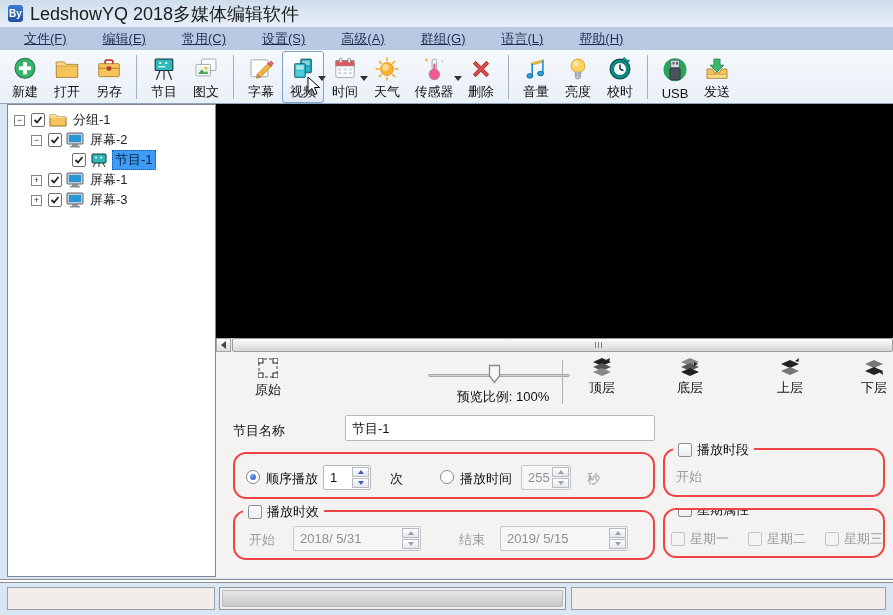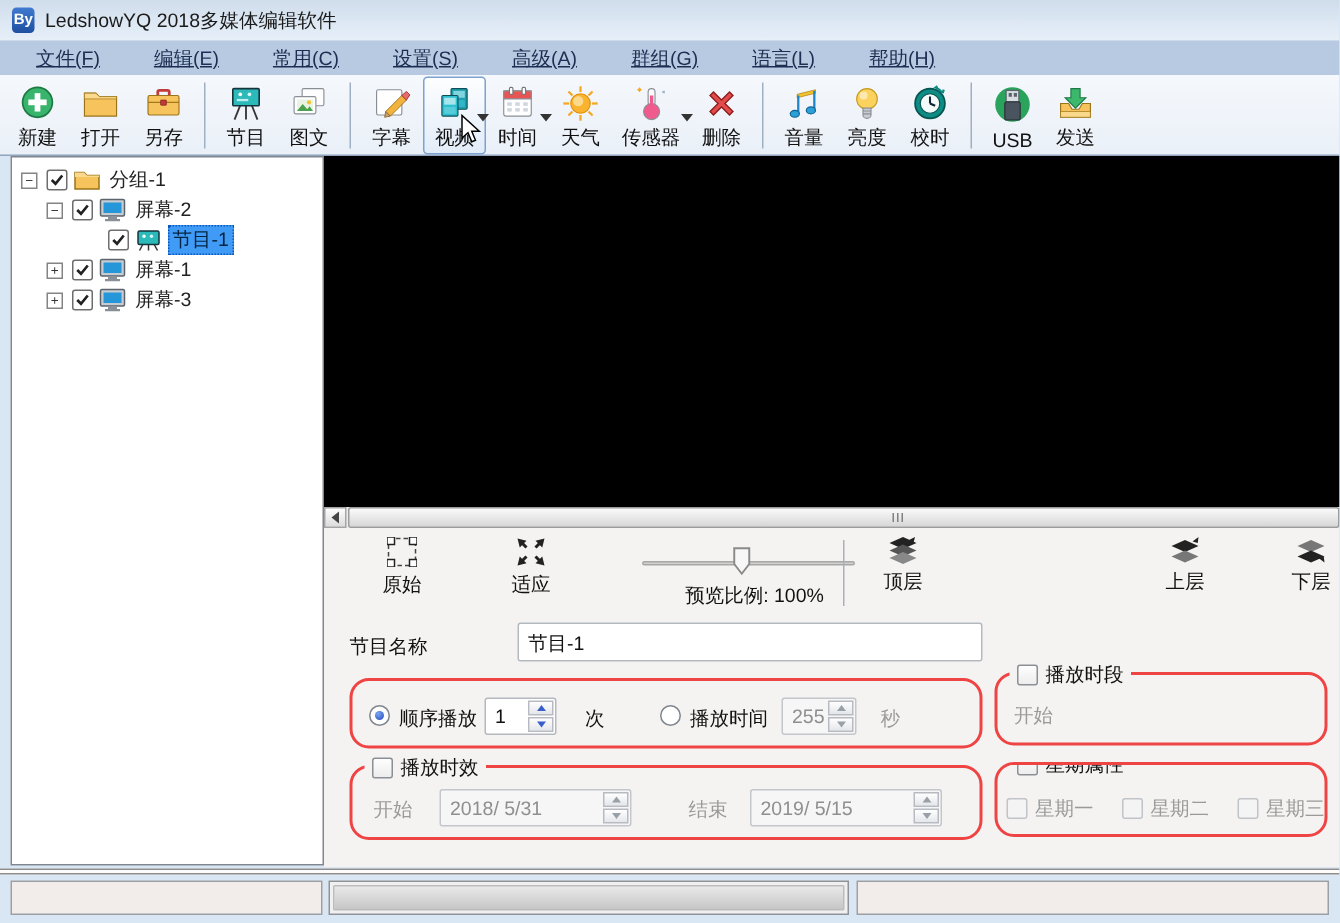--- a/index.html
+++ b/index.html
@@ -9,21 +9,21 @@
     font-family:"Liberation Sans","DejaVu Sans",sans-serif;
     background:#d9e6f4; font-size:13px; color:#222;
   }
   
   .titlebar { position:absolute; left:0; top:0; width:893px; height:27px;
     background:linear-gradient(180deg,#cfdcea 0%,#dde8f4 55%,#e7eff8 100%);
     display:flex; align-items:center; }
   .applogo { width:15px; height:17px; margin-left:8px; border-radius:3px;
     background:linear-gradient(180deg,#3f7ad0,#1f4fa0); color:#fff; font-weight:bold;
     font-size:10px; display:flex; align-items:center; justify-content:center; }
-  .apptitle { margin-left:7px; color:#1b1b1b; font-size:13px; }
+  .apptitle { margin-left:7px; color:#1b1b1b; font-size:18px; }
   
   .menubar { position:absolute; left:0; top:27px; width:893px; height:23px;
     background:#b8cae2; display:flex; align-items:center; padding-left:14px; }
   .menuitem { padding:0 10px; margin-right:16px; color:#1c2f52; line-height:23px; cursor:default;text-decoration:underline; }
   
   .toolbar { position:absolute; left:0; top:50px; width:893px; height:54px;
     background:linear-gradient(180deg,#f5f8fc,#eaf0f8);
     border-bottom:1px solid #93a5bc; display:flex; align-items:stretch; padding:1px 4px 0 4px; }
   .titem { display:flex; flex-direction:column; align-items:center; justify-content:flex-start;
     min-width:42px; padding:4px 2px 1px 2px; border:1px solid transparent; border-radius:3px; position:relative; }
@@ -421,37 +421,20 @@
       <g fill="#fff" stroke="#222">
           <rect x="0" y="0" width="5" height="5"></rect>
           <rect x="15" y="0" width="5" height="5"></rect>
       <rect x="0" y="15" width="5" height="5"></rect>
           <rect x="15" y="15" width="5" height="5"></rect>
         </g>
     </svg>
     <span class="clabel">原始</span>
   </div>
 
-  <div class="ctrlbtn" style="left:110px">
-    <svg width="20" height="20" viewBox="0 0 20 20">
-      <g stroke="#222" stroke-width="2">
-          <line x1="7" y1="7" x2="3" y2="3"></line>
-          <line x1="13" y1="7" x2="17" y2="3"></line>
-      <line x1="7" y1="13" x2="3" y2="17"></line>
-          <line x1="13" y1="13" x2="17" y2="17"></line>
-        </g>
-      <g fill="#222">
-          <path d="M1 1 l6 1.5 -4.5 4.5 z"></path>
-          <path d="M19 1 l-1.5 6 -4.5 -4.5 z"></path>
-      <path d="M1 19 l1.5 -6 4.5 4.5 z"></path>
-          <path d="M19 19 l-6 -1.5 4.5 -4.5 z"></path>
-        </g>
-    </svg>
-    <span class="clabel">适应</span>
-  </div>
 
   <div class="slider">
     <div class="strack"></div>
     <svg class="sthumb" width="13" height="20" viewBox="0 0 13 20">
       <path d="M1.5 1.5 h10 v10.5 l-5 6.5 -5 -6.5 z" fill="#f7f7f7" stroke="#8a8a8a" stroke-width="1.3"></path>
     </svg>
     <div class="slabel">预览比例: 100%</div>
   </div>
 
   <div class="vsep"></div>
@@ -459,20 +442,29 @@
   <div class="ctrlbtn" style="left:358px">
     <svg width="20" height="18" viewBox="0 0 20 18">
       <path d="M10 0 L19 4 L10 8 L1 4 Z" fill="#222"></path>
         <path d="M10 5 L19 9 L10 13 L1 9 Z" fill="#555"></path>
       <path d="M10 10 L19 14 L10 18 L1 14 Z" fill="#888"></path>
         <path d="M14 2 l4 -2 l-1 4" fill="#222"></path>
     </svg>
     <span class="clabel">顶层</span>
   </div>
 
+  <div class="ctrlbtn" style="left:446px">
+    <svg width="20" height="18" viewBox="0 0 20 18">
+      <path d="M10 0 L19 4 L10 8 L1 4 Z" fill="#888"></path>
+        <path d="M10 5 L19 9 L10 13 L1 9 Z" fill="#555"></path>
+      <path d="M10 10 L19 14 L10 18 L1 14 Z" fill="#222"></path>
+        <path d="M14 4 l4 2 l-4 2" fill="#222"></path>
+    </svg>
+    <span class="clabel">底层</span>
+  </div>
 
   <div class="ctrlbtn" style="left:546px">
     <svg width="20" height="18" viewBox="0 0 20 18">
       <path d="M10 2 L19 6 L10 10 L1 6 Z" fill="#222"></path>
         <path d="M10 9 L19 13 L10 17 L1 13 Z" fill="#777"></path>
       <path d="M15 3 l4 -3 l-0.5 4" fill="#222"></path>
     </svg>
     <span class="clabel">上层</span>
   </div>
 

